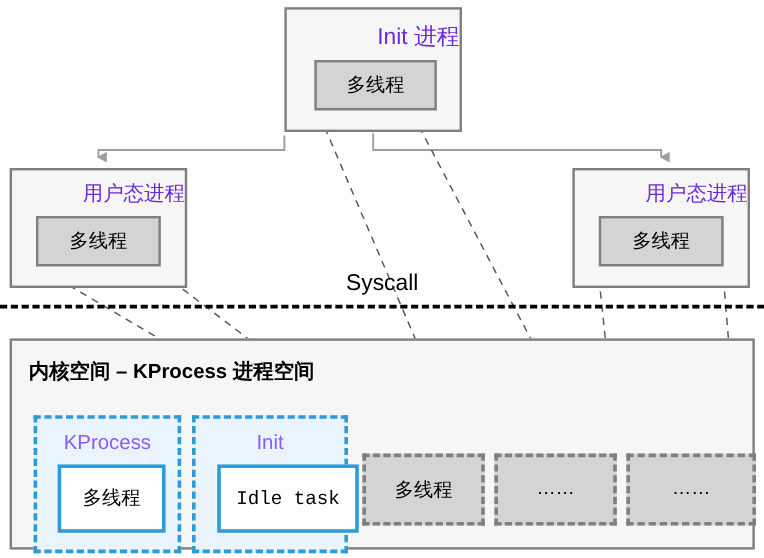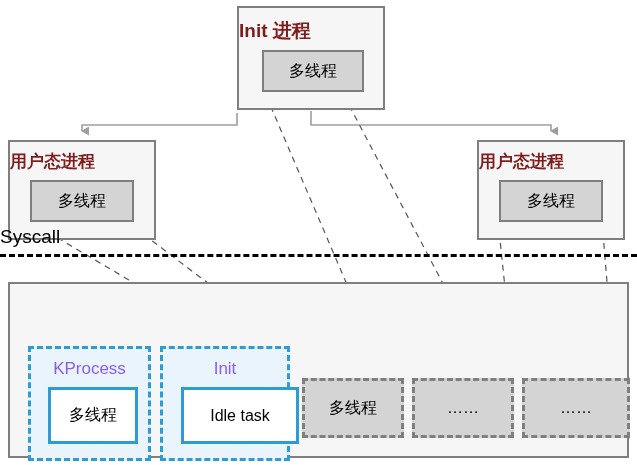--- a/index.html
+++ b/index.html
@@ -22,23 +22,23 @@
   .proc-box {
     position: absolute;
     box-sizing: border-box;
     background: #f6f6f6;
     border: 2px solid #7f7f7f;
   }
   .proc-title {
     position: absolute;
     left: 0;
     right: 0;
-    text-align: left;
-    font-weight: bold;
-    color: #7f1d1d;
+    text-align: right;
+    font-weight: normal;
+    color: #6d28d9;
     white-space: nowrap;
   }
   .thread-box {
     position: absolute;
     box-sizing: border-box;
     background: #d4d4d4;
     border: 2px solid #7f7f7f;
     display: flex;
     align-items: center;
     justify-content: center;
@@ -59,21 +59,21 @@
   #user-right { left: 477px; top: 140px; width: 148px; height: 100px; }
   #user-right-title { top: 8px; font-size: 17px; }
   #user-right-thread { left: 20px; top: 38px; width: 104px; height: 42px; font-size: 16px; }
 
   
   #syscall-label {
     position: absolute;
     left: 0;
     right: 0;
     top: 226px;
-    text-align: left;
+    text-align: center;
     font-size: 19px;
     color: #000000;
   }
   #syscall-line {
     position: absolute;
     left: 0px;
     top: 254px;
     width: 637px;
     height: 0;
     border-top: 3px dashed #000000;
@@ -128,21 +128,21 @@
     color: #000000;
     white-space: nowrap;
   }
 
   #kproc-1 { left: 18px; top: 62px; width: 123px; height: 115px; }
   #kproc-1-title { top: 10px; }
   #kproc-1-inner { left: 17px; top: 38px; width: 90px; height: 57px; }
 
   #kproc-2 { left: 150px; top: 62px; width: 130px; height: 115px; }
   #kproc-2-title { top: 10px; }
-  #kproc-2-inner { left: 18px; top: 38px; width: 118px; height: 57px; }
+  #kproc-2-inner { left: 18px; top: 38px; width: 118px; height: 57px; font-family: Liberation Mono, monospace; }
 
   
   .kthread {
     position: absolute;
     box-sizing: border-box;
     background: #d4d4d4;
     border: 3px dashed #7f7f7f;
     display: flex;
     align-items: center;
     justify-content: center;
@@ -218,20 +218,21 @@
 
   <div class="proc-box" id="user-right">
     <div class="proc-title" id="user-right-title">用户态进程</div>
     <div class="thread-box" id="user-right-thread">多线程</div>
   </div>
 
   <div id="syscall-label">Syscall</div>
   <div id="syscall-line"></div>
 
   <div id="kernel-box">
+    <div id="kernel-title">内核空间 – KProcess 进程空间</div>
 
     <div class="kproc" id="kproc-1">
       <div class="kproc-title" id="kproc-1-title">KProcess</div>
       <div class="kproc-inner" id="kproc-1-inner">多线程</div>
     </div>
 
     <div class="kproc" id="kproc-2">
       <div class="kproc-title" id="kproc-2-title">Init</div>
       <div class="kproc-inner" id="kproc-2-inner">Idle task</div>
     </div>

